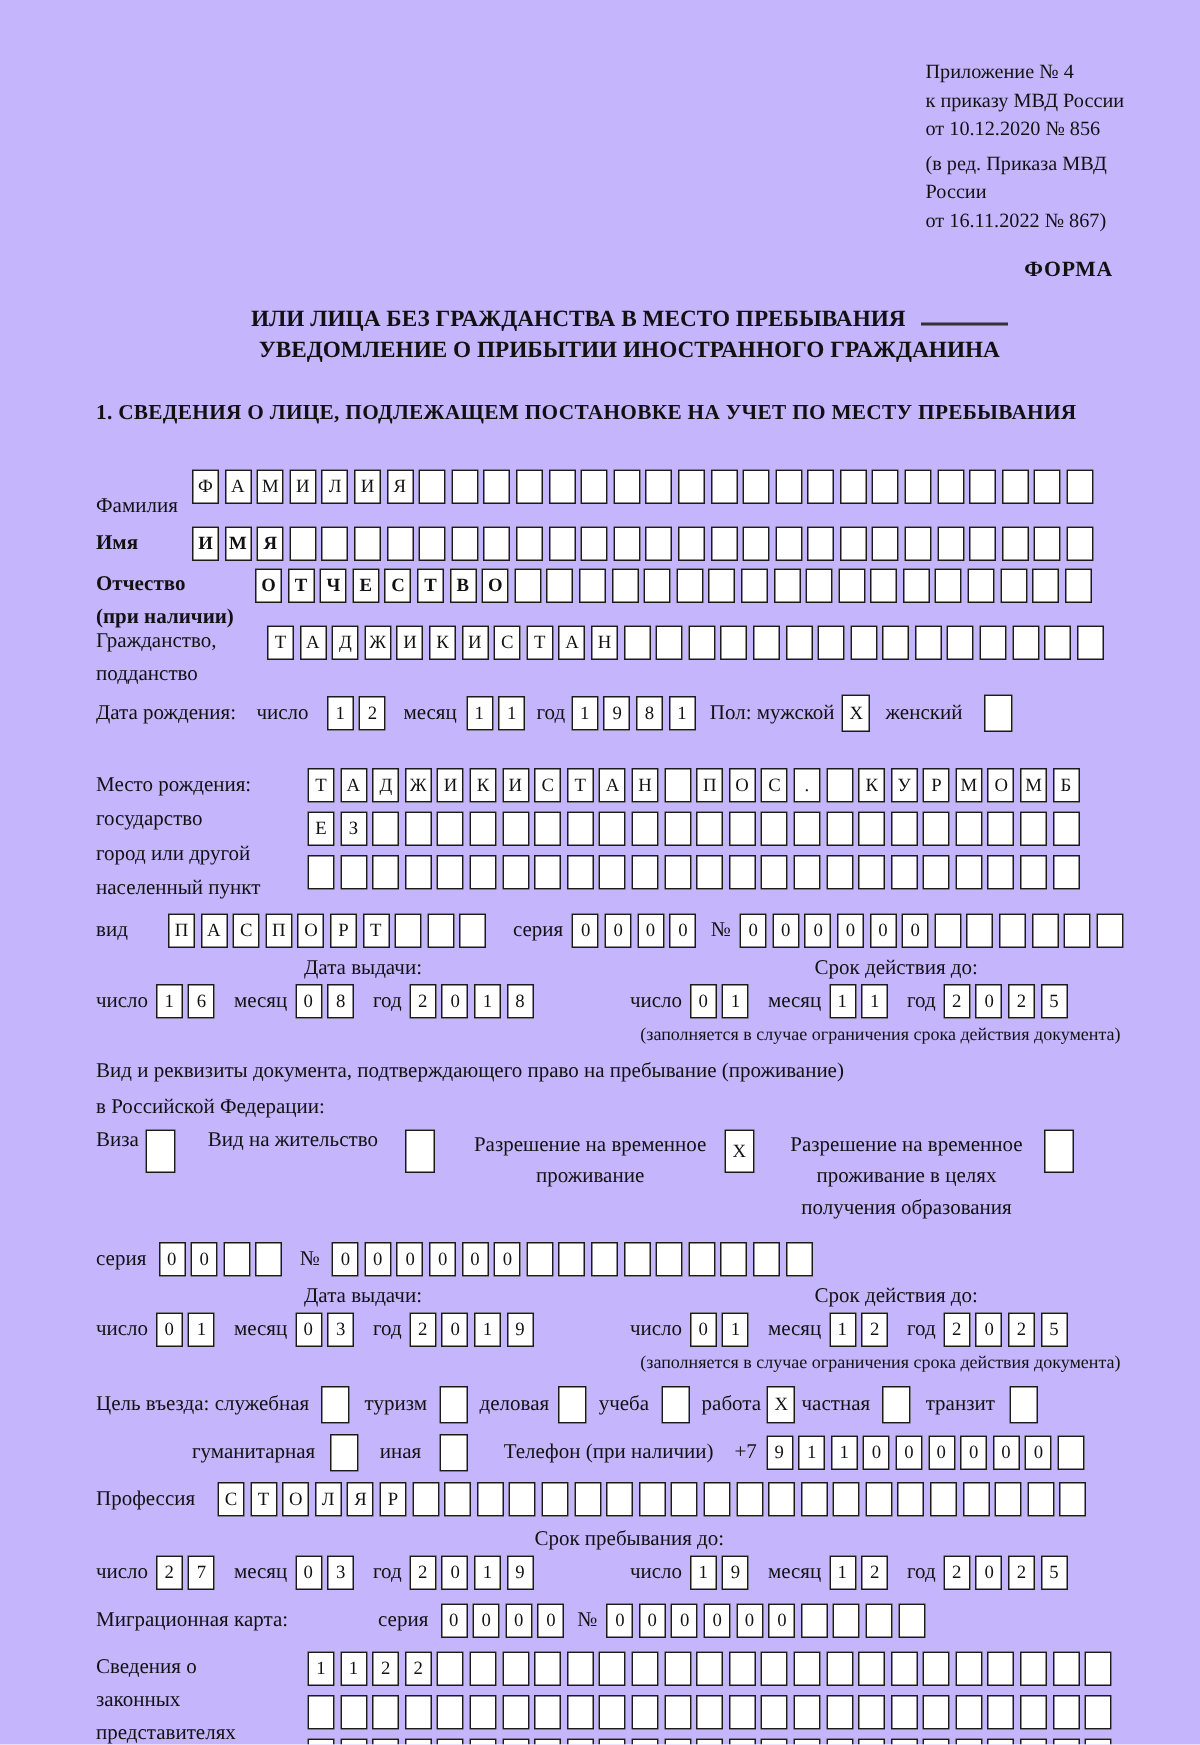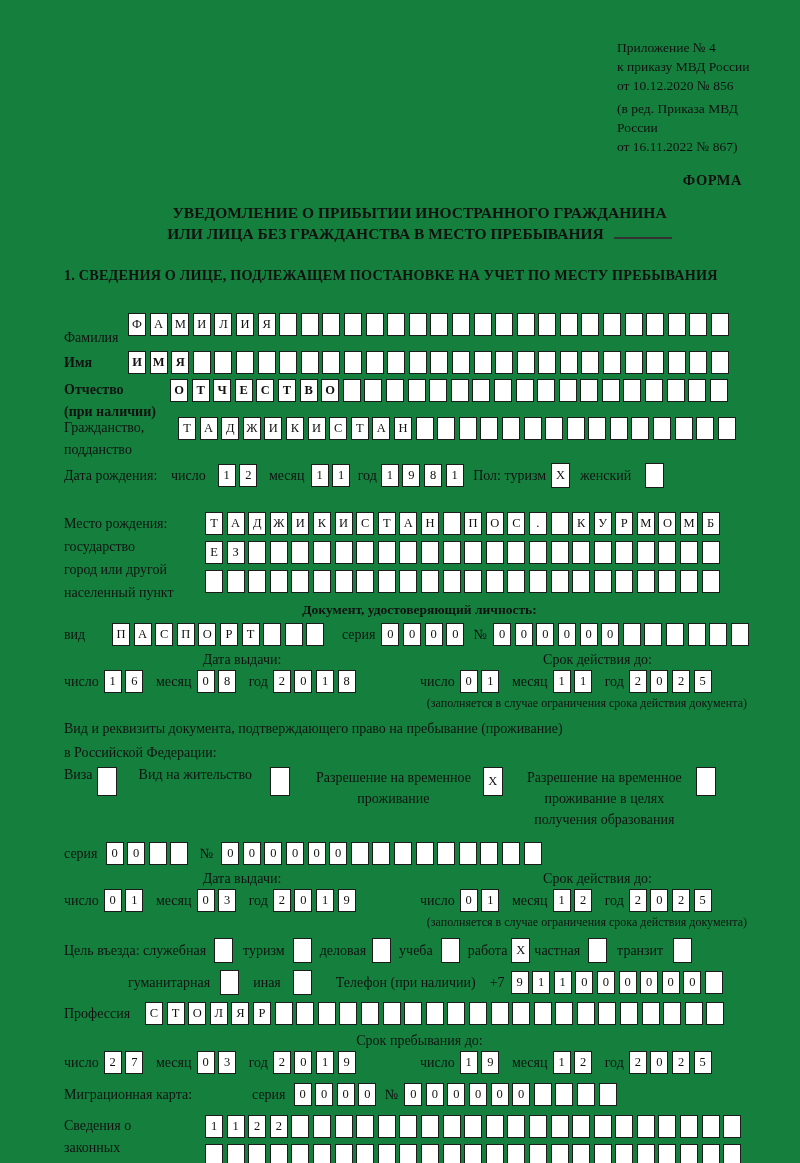--- a/index.html
+++ b/index.html
@@ -1,18 +1,18 @@
 <!DOCTYPE html>
 <html><head>
 <meta charset="utf-8">
 <style>
   html,body{margin:0;padding:0;background:#fff;}
   .page{
     width:800px;height:1163px;box-sizing:border-box;position:relative;
-    background:#15803d;color:#111;overflow:hidden;
+    background:#c4b5fd;color:#111;overflow:hidden;
     font-family:"Liberation Serif","DejaVu Serif",serif;
     padding:38px 25px 0 64px;font-size:14px;
   }
   .hdr{margin-left:553px;line-height:19px;font-size:13.5px;}
   .hdr .ed{margin-top:4px;}
   .forma{margin-top:16px;text-align:right;padding-right:33px;font-weight:bold;font-size:14.5px;letter-spacing:.5px;}
   .title{margin-top:13px;text-align:center;font-weight:bold;font-size:15.5px;line-height:21px;}
   .blank-line{display:inline-block;width:58px;border-bottom:2px solid #333;height:12px;margin-left:10px;}
   .sec{margin-top:23px;font-weight:bold;font-size:14.2px;letter-spacing:.2px;}
   .row{display:flex;align-items:center;}
@@ -47,22 +47,22 @@
   <div class="hdr">
     <div>Приложение № 4</div>
     <div>к приказу МВД России</div>
     <div>от 10.12.2020 № 856</div>
     <div class="ed">(в ред. Приказа МВД России</div>
     <div>от 16.11.2022 № 867)</div>
   </div>
   <div class="forma">ФОРМА</div>
 
   <div class="title">
+    <div><span>ИЛИ ЛИЦА БЕЗ ГРАЖДАНСТВА В МЕСТО ПРЕБЫВАНИЯ</span><span class="blank-line"></span></div>
     <div>УВЕДОМЛЕНИЕ О ПРИБЫТИИ ИНОСТРАННОГО ГРАЖДАНИНА</div>
-    <div><span>ИЛИ ЛИЦА БЕЗ ГРАЖДАНСТВА В МЕСТО ПРЕБЫВАНИЯ</span><span class="blank-line"></span></div>
   </div>
 
   <div class="sec">1. СВЕДЕНИЯ О ЛИЦЕ, ПОДЛЕЖАЩЕМ ПОСТАНОВКЕ НА УЧЕТ ПО МЕСТУ ПРЕБЫВАНИЯ</div>
 
   <div class="row" style="margin-top:19px;">
     <span class="lb" style="width:64px;flex:none;margin-top:27px;">Фамилия</span>
     <span class="cells">
         <span class="cb">Ф</span>
         <span class="cb">А</span>
         <span class="cb">М</span>
@@ -208,21 +208,21 @@
         <span class="cb">1</span>
         <span class="cb">1</span>
       </span>
     <span class="lb" style="margin-right:4px;">год</span>
     <span class="cells" style="margin-right:6px;">
         <span class="cb">1</span>
         <span class="cb">9</span>
         <span class="cb">8</span>
         <span class="cb">1</span>
       </span>
-    <span class="lb">Пол: туризм</span>
+    <span class="lb">Пол: мужской</span>
     <span class="cells chk" style="margin:0 10px 0 5px;">
         <span class="cb">X</span>
       </span>
     <span class="lb">женский</span>
     <span class="cells chk" style="margin-left:14px;">
         <span class="cb"></span>
       </span>
   </div>
 
   <div class="rowt" style="margin-top:24px;">
@@ -307,21 +307,20 @@
           <span class="cb"></span>
           <span class="cb"></span>
           <span class="cb"></span>
           <span class="cb"></span>
           <span class="cb"></span>
           <span class="cb"></span>
         </span>
     </span>
   </div>
 
-  <div class="center" style="font-weight:bold;font-size:13.5px;margin-top:-2px;">Документ, удостоверяющий личность:</div>
 
   <div class="row" style="margin-top:5px;">
     <span class="lb" style="width:48px;flex:none;">вид</span>
     <span class="cells" style="margin-right:14px;">
         <span class="cb">П</span>
         <span class="cb">А</span>
         <span class="cb">С</span>
         <span class="cb">П</span>
         <span class="cb">О</span>
         <span class="cb">Р</span>

